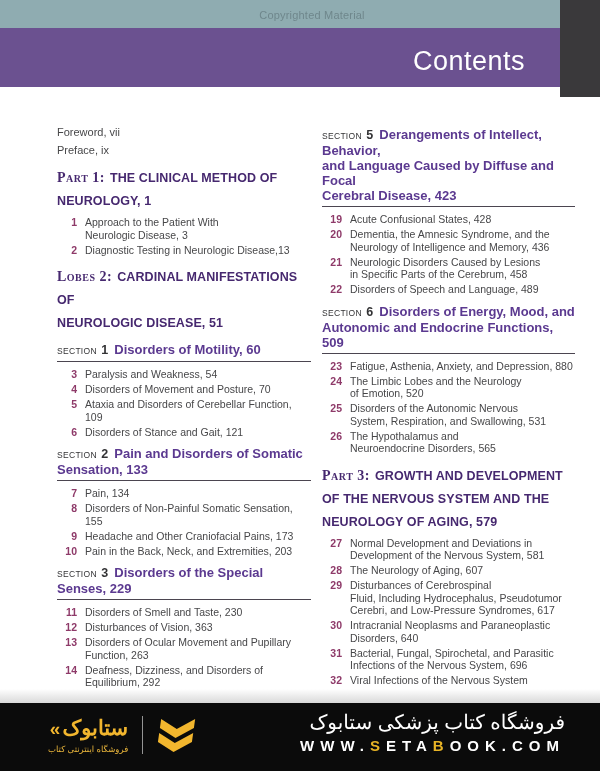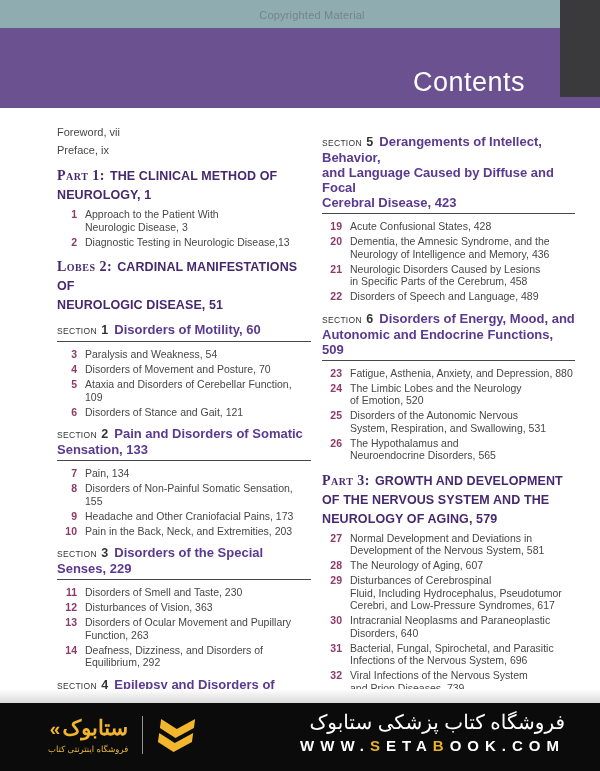--- a/index.html
+++ b/index.html
@@ -11,39 +11,39 @@
   }
   
   .band-teal {
     position:absolute; top:0; left:0; width:600px; height:28px;
     background:#8FACB1; text-align:center;padding-left:24px;
   }
   .copyright-note {
     font-size:11px; color:#6F878C; line-height:30px; letter-spacing:.2px;
   }
   .band-purple {
-    position:absolute; top:28px; left:0; width:600px; height:80px;
+    position:absolute; top:28px; left:0; width:600px; height:59px;
     background:#6B5190;
   }
   .contents-title {
     position:absolute; right:75px; bottom:10px;
     color:#ffffff; font-size:27px; font-weight:400; letter-spacing:.5px;
   }
   .corner-dark {
     position:absolute; top:0; right:0; width:40px; height:97px;
     background:#3A393B;
   }
   
   .content { position:absolute; top:126px; left:0; width:600px; height:577px; overflow:hidden; }
   .col { position:absolute; top:0; }
   .col-left  { left:57px;  width:254px; }
   .col-right { left:322px; width:253px; }
   .wrap { white-space:pre-line; }
   .fm-row { font-size:11px; color:#474749; line-height:13px; margin-bottom:5px; }
-  .part-head { margin:9px 0 4px 0; line-height:17px; }
+  .part-head { margin:9px 0 4px 0; line-height:22px; }
   .part-label {
     font-family:"Liberation Serif", serif; font-variant:small-caps;
     font-weight:700; font-size:14px; color:#46286F; letter-spacing:.5px; margin-right:5px;
   }
   .part-title { font-weight:700; font-size:12.5px; color:#46286F; letter-spacing:.1px; }
   .sec-head { margin-top:8px; line-height:14px; }
   .sec-label {
     font-size:8.5px; color:#333335; text-transform:uppercase; letter-spacing:.3px;
   }
   .sec-num { font-size:12.5px; font-weight:700; color:#333335; margin-right:6px; }
@@ -198,21 +198,21 @@
     </div>
 
     <div class="ch-row">
       <span class="ch-num">15</span>
       <span class="ch-text wrap">Epilepsy and Other Seizure Disorders, 320</span>
     </div>
 
   </div>
 
   <div class="col col-right">
-    <div class="sec-head" style="margin-top:8px">
+    <div class="sec-head" style="margin-top:1px">
       <span class="sec-label">Section</span>
       <span class="sec-num">5</span><span class="sec-title wrap">Derangements of Intellect, Behavior,
 and Language Caused by Diffuse and Focal
 Cerebral Disease, 423</span>
       <div class="sec-rule"></div>
     </div>
 
     <div class="ch-row">
       <span class="ch-num">19</span>
       <span class="ch-text wrap">Acute Confusional States, 428</span>

